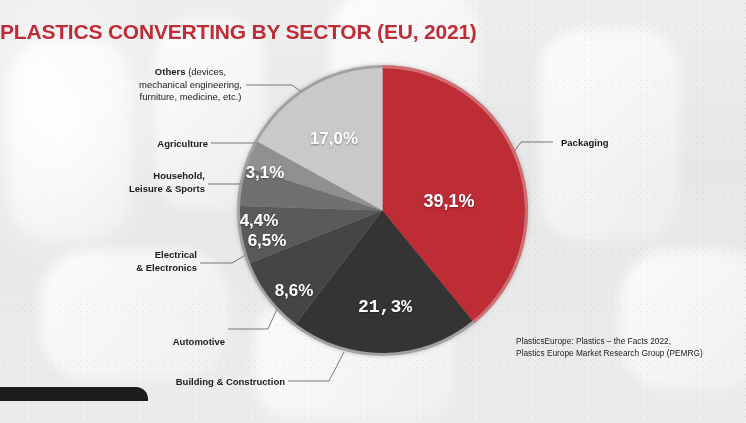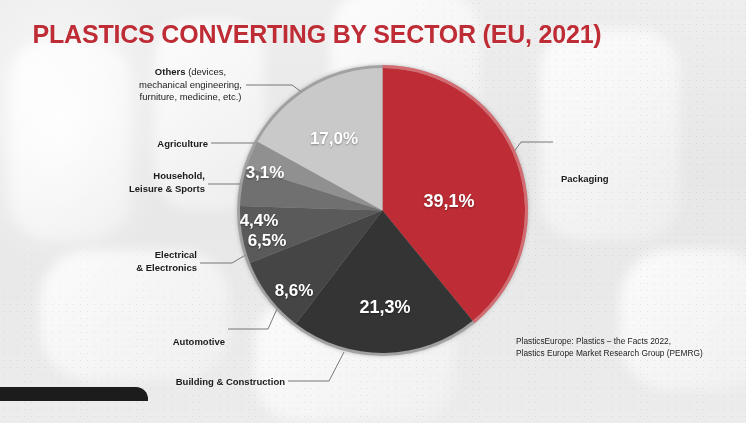--- a/index.html
+++ b/index.html
@@ -60,22 +60,21 @@
   }
   .veil {
     position:absolute; inset:0;
     background:linear-gradient(to bottom, rgba(255,255,255,.42), rgba(255,255,255,.18) 40%, rgba(255,255,255,.35));
   }
 
   
   .title {
     position:absolute;
     top:20px; left:0; width:634px;
-    text-align:center;
-    font-size:25px;
+    font-size:21px;
     font-weight:bold;
     letter-spacing:-0.2px;
     color:#BE2C35;
     text-shadow:0 1px 1px rgba(255,255,255,.6);
   }
 
   
   .pie-wrap { position:absolute; left:237px; top:65px; width:291px; height:291px; }
   .pie-shadow {
     position:absolute; left:0; top:0; width:291px; height:291px;
@@ -200,21 +199,21 @@
           <path d="M145.5,145.5 L13.006850760924209,197.9577487575667 A142.5,142.5 0 0 1 3.0703151478832353,141.02396683136683 Z" fill="#5A5A5A"></path>
           <path d="M145.5,145.5 L3.0703151478832353,141.02396683136683 A142.5,142.5 0 0 1 9.7004438337963,102.31747407732979 Z" fill="#707070"></path>
           <path d="M145.5,145.5 L9.7004438337963,102.31747407732979 A142.5,142.5 0 0 1 20.626298093749426,76.85010144050561 Z" fill="#909090"></path>
           <path d="M145.5,145.5 L20.626298093749426,76.85010144050561 A142.5,142.5 0 0 1 145.49999999999997,3 Z" fill="#C9C9C9"></path>
           <path d="M145.5,0 A145.5,145.5 0 0 1 237.53895855835964,258.19019525891576 L235.64124807262027,255.86668607831953 A142.5,142.5 0 0 0 145.5,3 Z" fill="#d9656c" opacity="0.9"></path>
         </g>
     </svg>
   </div>
 
   <div class="slice-label" style="left:449px; top:201px; font-size:18px;">39,1%</div>
-  <div class="slice-label" style="left:385px; top:307px; font-size:18px;">21,3%</div>
+  <div class="slice-label" style="left:385px; top:307px; font-size:18px;font-family:Liberation Mono, monospace;">21,3%</div>
   <div class="slice-label" style="left:294px; top:291px;">8,6%</div>
   <div class="slice-label" style="left:267px; top:241px;">6,5%</div>
   <div class="slice-label" style="left:259px; top:221px;">4,4%</div>
   <div class="slice-label" style="left:265px; top:173px;">3,1%</div>
   <div class="slice-label" style="left:334px; top:139px;">17,0%</div>
 
   <div class="callout left" style="right:504px; top:66px; left:auto;text-align:center;">
     <div>
       <span>Others </span><span class="reg">(devices,</span>
     </div>
@@ -231,21 +230,21 @@
 
   <div class="callout left" style="right:549px; top:249px; left:auto;">
     <div>Electrical</div>
     <div>&amp; Electronics</div>
   </div>
 
   <div class="callout left" style="right:521px; top:336px; left:auto;">Automotive</div>
 
   <div class="callout left" style="right:461px; top:376px; left:auto;padding-left:36px;">Building &amp; Construction</div>
 
-  <div class="callout right" style="left:561px; top:137px;margin-top:36px;">Packaging</div>
+  <div class="callout right" style="left:561px; top:137px;">Packaging</div>
 
   <div class="sources">
     <div>PlasticsEurope: Plastics – the Facts 2022,</div>
     <div>Plastics Europe Market Research Group (PEMRG)</div>
   </div>
 
   <div class="footer-notch"></div>
 
 </div>
 

